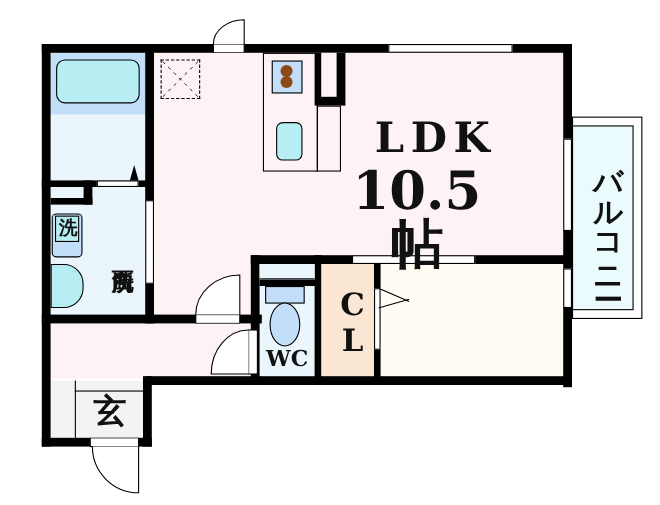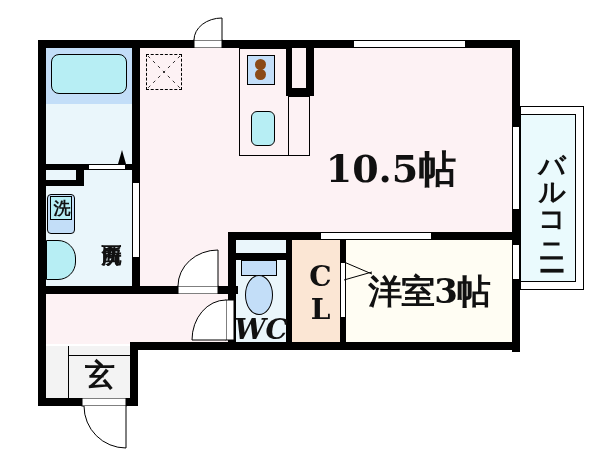--- a/index.html
+++ b/index.html
@@ -96,20 +96,20 @@
   <div class="abs" style="left:255px;top:59px;width:11px;height:11px;background:#8b4a17;border-radius:50%;"></div>
   <div class="abs" style="left:255px;top:69px;width:11px;height:11px;background:#8b4a17;border-radius:50%;"></div>
   <div class="abs" style="left:251px;top:111px;width:24px;height:35px;background:#b7eef4;border:1px solid #000;border-radius:6px;"></div>
   <div class="abs" style="left:241px;top:260px;width:36px;height:16px;background:#c3def8;border:1px solid #000;"></div>
   <div class="abs" style="left:245px;top:275px;width:28px;height:40px;background:#c3def8;border:1px solid #000;border-radius:50%;"></div>
   <div class="abs" style="left:236px;top:240px;width:50px;height:14px;background:#eaf6fb;border-bottom:1px solid #000;"></div>
 
   <div class="thin" style="left:520px;top:106px;width:64px;height:184px;border:1px solid #000;background:#fff;"></div>
   <div class="thin" style="left:520px;top:114px;width:56px;height:168px;border:1px solid #000;background:#eafafd;"></div>
 
-  <div class="label" style="left:316px;top:150px;width:150px;font-size:38px;">10.5帖</div>
+  <div class="label" style="left:326px;top:106px;width:140px;font-size:38px;letter-spacing:6px;">LDK</div>
+  <div class="label" style="left:304px;top:150px;width:150px;font-size:48px;">10.5帖</div>
   <div class="label vert" style="left:92px;top:190px;width:30px;height:80px;font-size:20px;">洗面所</div>
-  <div class="label" style="left:233px;top:316px;width:56px;font-size:28px;font-style:italic;">WC</div>
+  <div class="label" style="left:233px;top:316px;width:56px;font-size:20px;">WC</div>
   <div class="label vert" style="left:298px;top:258px;width:36px;height:70px;font-size:28px;">CL</div>
-  <div class="label" style="left:346px;top:274px;width:166px;font-size:34px;letter-spacing:-1px;">洋室3帖</div>
   <div class="label vert" style="left:530px;top:120px;width:36px;height:150px;font-size:27px;">バルコニー</div>
   <div class="label" style="left:72px;top:360px;width:56px;font-size:30px;">玄</div>
 </div>
 
 </body></html>

